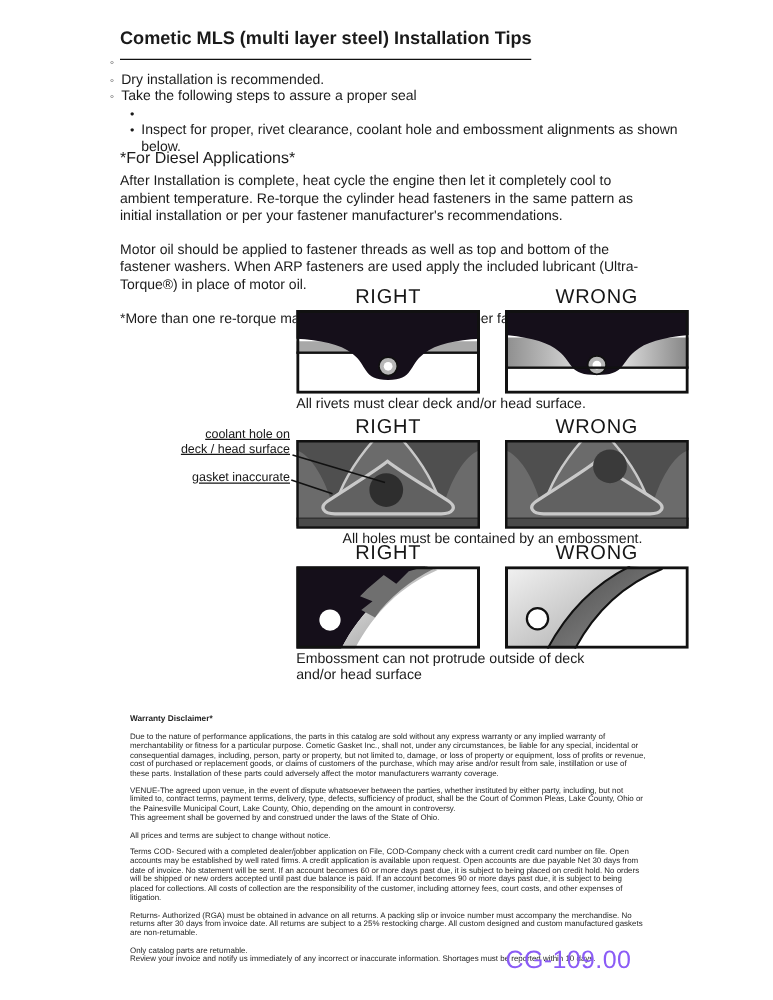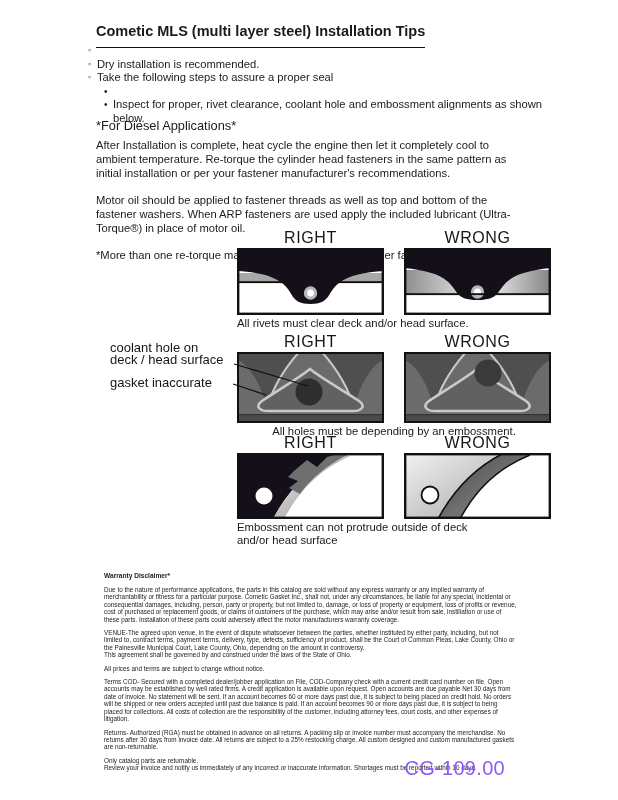--- a/index.html
+++ b/index.html
@@ -26,22 +26,22 @@
   .figure { position:absolute; left:237px; width:314px; }
   .fig-labels { display:flex; }
   .fig-label { width:147px; text-align:center; font-size:16px; letter-spacing:0.6px; color:#161616; }
   .fig-label + .fig-label { margin-left:20px; }
   .fig-boxes { display:flex; margin-top:1px; }
   .fig-box + .fig-box { margin-left:20px; }
   .fig-caption { margin:2px 0 0; font-size:11.3px; line-height:12.5px; white-space:pre-line; }
   .fig-caption.centered { text-align:center; }
   
   .callout {
-    position:absolute; width:122px; 
-    font-size:13px; line-height:12.2px; white-space:pre-line; color:#161616;
+    position:absolute; width:122px; text-align:right;
+    font-size:10px; line-height:12.2px; white-space:pre-line; color:#161616;text-decoration:underline;
   }
   #callout-hole { left:110px; top:342px; }
   #callout-emboss { left:110px; top:377px; }
   #leader-overlay { position:absolute; left:110px; top:338px; pointer-events:none; z-index:5; }
   
   .legal { position:absolute; left:104px; top:572px; width:413px; color:#242424; }
   .legal h3 { margin:0 0 7px; font-size:6.6px; font-weight:bold; }
   .legal p { margin:0 0 6px; font-size:6.35px; line-height:7.4px; white-space:pre-line; }
   
   .page-num {
@@ -144,21 +144,21 @@
         <path d="M62,0 C48,16 36,34 30,56" stroke="#c9c9c9" fill="none" stroke-width="2"></path>
         <path d="M147,0 H85 C99,16 111,34 117,56 C123,32 135,12 147,8 Z" fill="#4f4f4f"></path>
         <path d="M85,0 C99,16 111,34 117,56" stroke="#c9c9c9" fill="none" stroke-width="2"></path>
         <path d="M73,17 C84,26 112,42 122,49 C129,54 125,59 116,59 H31 C22,59 18,54 25,49 C35,42 62,26 73,17 Z" fill="#616161" stroke="#c9c9c9" stroke-width="2.6"></path>
         <circle cx="84" cy="21" r="13.5" fill="#3a3a3a"></circle>
         <rect x="0" y="63" width="147" height="6" fill="#4a4a4a"></rect>
         <rect x="0" y="62" width="147" height="1.2" fill="#333333"></rect>
         <rect x="1" y="1" width="145" height="69" fill="none" stroke="#111" stroke-width="2"></rect>
       </svg>
     </div>
-    <p class="fig-caption centered">All holes must be depending by an embossment.</p>
+    <p class="fig-caption centered">All holes must be contained by an embossment.</p>
   </section>
 
   <div class="callout" id="callout-hole">coolant hole on
 deck / head surface</div>
   <div class="callout" id="callout-emboss">gasket inaccurate</div>
   <svg id="leader-overlay" width="210" height="64" viewBox="0 0 210 64">
     <line x1="124" y1="26" x2="198" y2="48" stroke="#111" stroke-width="1.2"></line>
     <line x1="123" y1="46" x2="156" y2="57" stroke="#111" stroke-width="1.2"></line>
   </svg>
 

